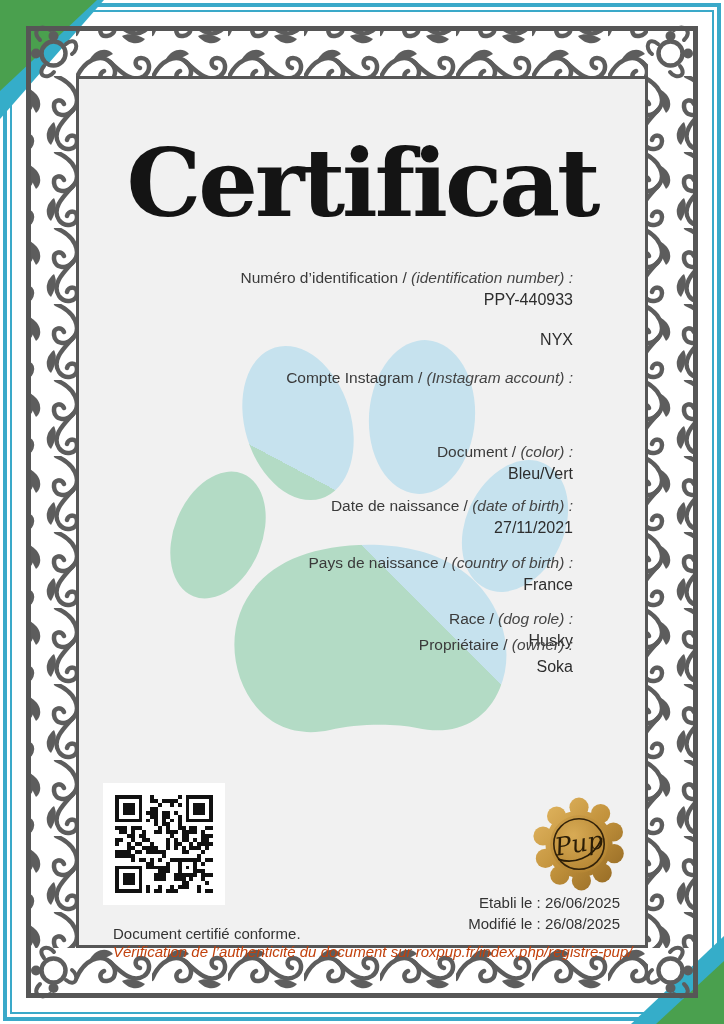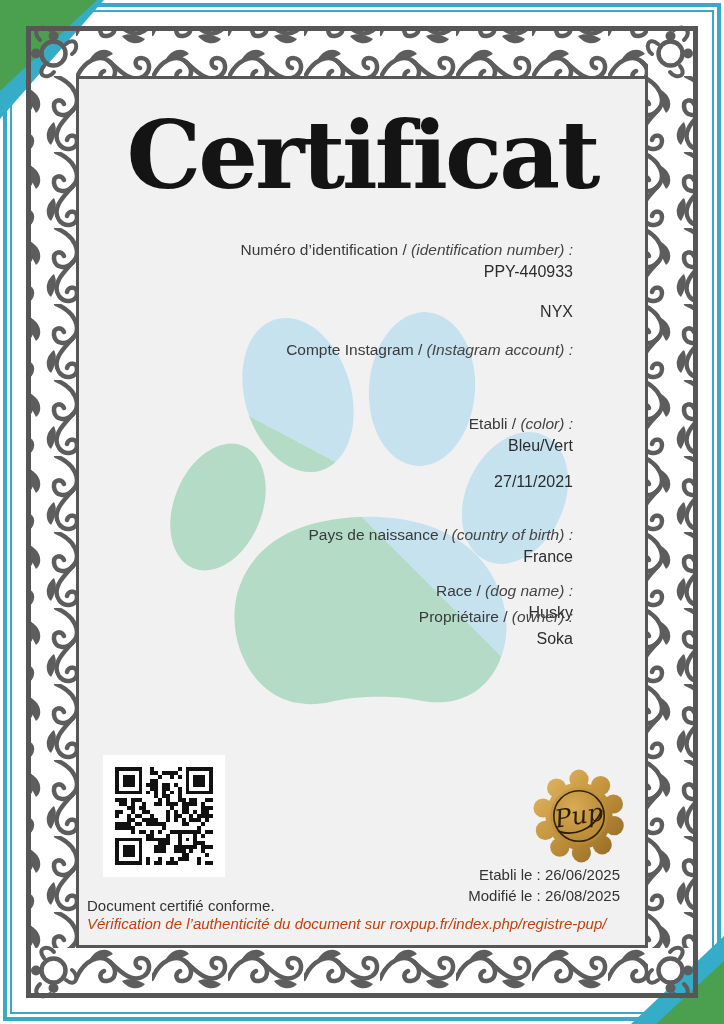--- a/index.html
+++ b/index.html
@@ -3,35 +3,35 @@
 <meta charset="utf-8">
 <style>
   html,body{margin:0;padding:0;background:#ffffff;}
   #page{position:relative;width:724px;height:1024px;background:#ffffff;overflow:hidden;
         font-family:"Liberation Sans",sans-serif;}
   
   .frame-outer{position:absolute;inset:3px;border:4px solid #3aa9c9;z-index:0;}
   .frame-inner{position:absolute;inset:10px;border:2px solid #3aa9c9;z-index:0;}
   .corner-svg{position:absolute;inset:0;z-index:1;pointer-events:none;}
   .border-svg{position:absolute;inset:0;z-index:2;pointer-events:none;}
-  #content{position:absolute;inset:0;z-index:3;}
+  #content{position:absolute;inset:0;z-index:3;margin-top:28px;}
   .paw{position:absolute;left:165px;top:300px;}
   .title{position:absolute;left:79px;width:566px;top:100px;text-align:center;
          font-family:"DejaVu Serif",serif;font-weight:bold;font-size:94px;
          letter-spacing:-3px;color:#141414;}
   .field{position:absolute;left:113px;width:460px;text-align:right;}
   .flabel{font-size:15.5px;color:#3a3a3a;}
   .flabel .it{font-style:italic;color:#454545;}
   .fvalue{margin-top:4px;padding-left:5px;font-size:16px;color:#2d2d2d;min-height:18px;}
   .qr-box{position:absolute;left:103px;top:755px;width:122px;height:122px;background:#ffffff;
           display:flex;align-items:center;justify-content:center;}
   .seal{position:absolute;left:531px;top:768px;}
   .dates{position:absolute;right:104px;top:864px;text-align:right;font-size:15px;
          color:#333;line-height:21px;}
-  .footer{position:absolute;left:87px;top:897px;font-size:15px;color:#333;line-height:17.5px;}
+  .footer{position:absolute;left:113px;top:897px;font-size:15px;color:#333;line-height:17.5px;}
   .footer .vline{font-style:italic;color:#c2410c;}
 </style>
 </head>
 <body>
 
 <div id="page">
 
   <div class="frame-outer"></div>
   <div class="frame-inner"></div>
 
@@ -111,32 +111,33 @@
       <div class="fvalue">PPY-440933</div>
     </div>
     <div class="field" style="top:299px">
       <div class="fvalue">NYX</div>
     </div>
     <div class="field" style="top:341px">
       <div class="flabel"><span>Compte Instagram / </span><span class="it">(Instagram account) :</span></div>
       <div class="fvalue"></div>
     </div>
     <div class="field" style="top:415px">
-      <div class="flabel"><span>Etabli / </span><span class="it">(color) :</span></div>
+      <div class="flabel"><span>Document / </span><span class="it">(color) :</span></div>
       <div class="fvalue">Bleu/Vert</div>
     </div>
     <div class="field" style="top:469px">
+      <div class="flabel"><span>Date de naissance / </span><span class="it">(date of birth) :</span></div>
       <div class="fvalue">27/11/2021</div>
     </div>
     <div class="field" style="top:526px">
       <div class="flabel"><span>Pays de naissance / </span><span class="it">(country of birth) :</span></div>
       <div class="fvalue">France</div>
     </div>
     <div class="field" style="top:582px">
-      <div class="flabel"><span>Race / </span><span class="it">(dog name) :</span></div>
+      <div class="flabel"><span>Race / </span><span class="it">(dog role) :</span></div>
       <div class="fvalue">Husky</div>
     </div>
     <div class="field" style="top:608px">
       <div class="flabel"><span>Propriétaire / </span><span class="it">(owner) :</span></div>
       <div class="fvalue">Soka</div>
     </div>
 
     <div class="qr-box">
       <svg id="qr" width="98" height="98" viewBox="0 0 25 25" shape-rendering="crispEdges">
           <rect x="0" y="0" width="25" height="25" fill="#ffffff"></rect>

